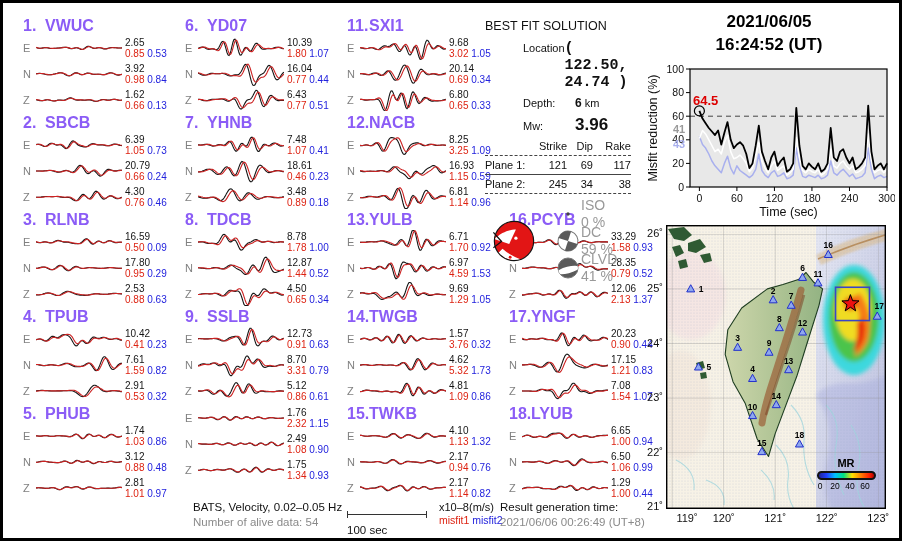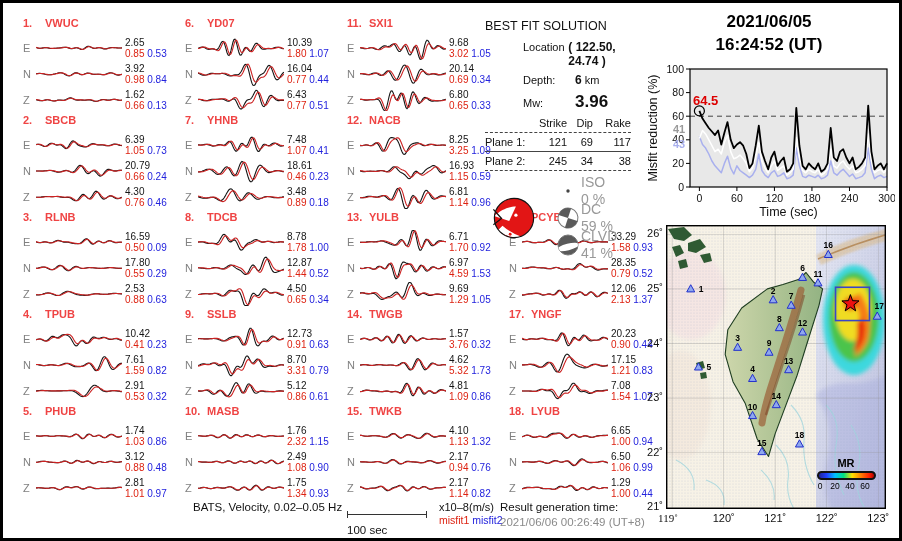--- a/index.html
+++ b/index.html
@@ -2,35 +2,35 @@
 <html><head>
 <meta charset="utf-8">
 <style>
   html,body{margin:0;padding:0;background:#fff;}
   .page{position:relative;width:902px;height:541px;background:#fff;border:3px solid #000;
         box-sizing:border-box;font-family:"Liberation Sans",sans-serif;overflow:hidden;}
   
   .stations-grid{position:absolute;left:18px;top:14px;width:616px;height:489px;
         display:grid;grid-template-columns:repeat(4,1fr);grid-template-rows:repeat(5,97px);column-gap:6px;}
   .station{padding:0 0 0 2px;}
-  .st-title{font-size:11px;font-weight:bold;color:#ef4444;height:16px;margin-bottom:2px;}
+  .st-title{font-size:16px;font-weight:bold;color:#8b5cf6;height:16px;margin-bottom:2px;}
   .st-num{display:inline-block;width:22px;}
   .comp-row{display:flex;align-items:center;height:26px;}
   .comp-label{width:13px;font-size:11px;color:#808080;}
   .wave{flex:0 0 86px;height:26px;}
   .nums{width:52px;padding-left:3px;font-size:10px;line-height:1.15;}
   .amp{color:#151515;}
   .m1{color:#dd2211;}
   .m2{color:#2222dd;}
   
   .bestfit{position:absolute;left:482px;top:16px;width:160px;height:198px;color:#111;}
   .bf-title{font-size:12.5px;font-weight:normal;margin-bottom:7px;}
   .bf-row{font-size:11px;margin-bottom:5px;display:flex;align-items:baseline;padding-left:38px;}
   .bf-label{width:52px;}
-  .bf-val{font-weight:bold;font-size:12px;}
+  .bf-val{font-weight:bold;font-size:15px;font-family:Liberation Mono, monospace;}
   .bf-depth b{font-size:12px;}
   .mw-val{font-weight:bold;font-size:17px;}
   .bf-table{display:grid;grid-template-columns:46px 36px 26px 38px;row-gap:3px;font-size:11px;margin-top:2px;}
   .bf-table .th{text-align:right;}
   .bf-table .td{text-align:right;}
   .hr{grid-column:1/-1;height:0;}
   .hr.dashed{border-top:1px dashed #444;}
   .hr.solid{border-top:1px solid #444;}
   .bf-mech{display:flex;align-items:center;margin-top:6px;}
   .mech-main{margin-left:6px;}
@@ -149,21 +149,21 @@
           </div>
         </div>
         <div class="comp-row">
           <span class="comp-label">N</span>
           <svg class="wave" viewBox="0 0 86 26">
             <path d="M0,13.3 L1,13.2 L2,13.1 L3,12.8 L4,12.5 L5,12.3 L6,12.1 L7,12.0 L8,12.0 L9,12.2 L10,12.6 L11,13.0 L12,13.6 L13,14.1 L14,14.5 L15,14.7 L16,14.8 L17,14.5 L18,14.1 L19,13.4 L20,12.6 L21,11.7 L22,11.0 L23,10.5 L24,10.3 L25,10.5 L26,11.1 L27,11.9 L28,13.0 L29,14.0 L30,14.9 L31,15.5 L32,15.7 L33,15.6 L34,15.0 L35,14.3 L36,13.4 L37,12.5 L38,11.9 L39,11.5 L40,11.4 L41,11.6 L42,12.0 L43,12.5 L44,13.0 L45,13.3 L46,13.5 L47,13.5 L48,13.4 L49,13.2 L50,13.0 L51,12.8 L52,12.6 L53,12.5 L54,12.5 L55,12.6 L56,12.7 L57,12.8 L58,12.9 L59,13.0 L60,13.1 L61,13.2 L62,13.3 L63,13.4 L64,13.4 L65,13.5 L66,13.4 L67,13.4 L68,13.3 L69,13.1 L70,13.0 L71,12.8 L72,12.6 L73,12.5 L74,12.5 L75,12.5 L76,12.6 L77,12.7 L78,12.9 L79,13.0 L80,13.2 L81,13.3 L82,13.4 L83,13.4 L84,13.4 L85,13.3 L86,13.2 " fill="none" stroke="#151515" stroke-width="1.1"></path>
             <path d="M0,13.4 L1,13.4 L2,13.3 L3,13.1 L4,12.9 L5,12.6 L6,12.4 L7,12.2 L8,12.1 L9,12.1 L10,12.3 L11,12.6 L12,13.0 L13,13.4 L14,13.9 L15,14.3 L16,14.6 L17,14.6 L18,14.4 L19,14.0 L20,13.4 L21,12.7 L22,12.0 L23,11.3 L24,10.9 L25,10.7 L26,10.8 L27,11.3 L28,12.0 L29,12.9 L30,13.7 L31,14.5 L32,15.0 L33,15.3 L34,15.1 L35,14.7 L36,14.1 L37,13.4 L38,12.7 L39,12.2 L40,11.9 L41,11.8 L42,12.0 L43,12.3 L44,12.7 L45,13.0 L46,13.3 L47,13.4 L48,13.4 L49,13.3 L50,13.1 L51,13.0 L52,12.8 L53,12.7 L54,12.6 L55,12.6 L56,12.7 L57,12.7 L58,12.8 L59,12.9 L60,13.0 L61,13.1 L62,13.2 L63,13.2 L64,13.3 L65,13.4 L66,13.4 L67,13.4 L68,13.3 L69,13.3 L70,13.1 L71,13.0 L72,12.9 L73,12.7 L74,12.6 L75,12.6 L76,12.6 L77,12.6 L78,12.7 L79,12.9 L80,13.0 L81,13.1 L82,13.2 L83,13.3 L84,13.3 L85,13.3 L86,13.2 " fill="none" stroke="#cc2222" stroke-width="1.1"></path>
           </svg>
           <div class="nums">
             <div class="amp">17.80</div>
-            <div><span class="m1">0.55</span> <span class="m2">0.29</span></div>
+            <div><span class="m1">0.95</span> <span class="m2">0.29</span></div>
           </div>
         </div>
         <div class="comp-row">
           <span class="comp-label">Z</span>
           <svg class="wave" viewBox="0 0 86 26">
             <path d="M0,13.9 L1,13.9 L2,14.0 L3,13.9 L4,13.7 L5,13.5 L6,13.3 L7,13.0 L8,12.6 L9,12.4 L10,12.1 L11,12.0 L12,11.9 L13,12.0 L14,12.2 L15,12.5 L16,12.9 L17,13.3 L18,13.7 L19,14.1 L20,14.4 L21,14.5 L22,14.5 L23,14.3 L24,13.9 L25,13.4 L26,12.7 L27,12.0 L28,11.4 L29,10.9 L30,10.5 L31,10.3 L32,10.3 L33,10.5 L34,10.8 L35,11.2 L36,11.7 L37,12.1 L38,12.6 L39,13.0 L40,13.3 L41,13.6 L42,13.8 L43,13.9 L44,14.1 L45,14.2 L46,14.3 L47,14.3 L48,14.4 L49,14.4 L50,14.4 L51,14.2 L52,14.1 L53,13.9 L54,13.7 L55,13.4 L56,13.2 L57,13.0 L58,12.8 L59,12.8 L60,12.7 L61,12.8 L62,12.8 L63,12.9 L64,13.1 L65,13.2 L66,13.3 L67,13.3 L68,13.4 L69,13.3 L70,13.3 L71,13.2 L72,13.1 L73,12.9 L74,12.8 L75,12.6 L76,12.5 L77,12.4 L78,12.4 L79,12.4 L80,12.4 L81,12.5 L82,12.6 L83,12.7 L84,12.8 L85,12.9 L86,12.9 " fill="none" stroke="#151515" stroke-width="1.1"></path>
             <path d="M0,13.5 L1,13.7 L2,13.8 L3,13.8 L4,13.8 L5,13.7 L6,13.5 L7,13.3 L8,13.1 L9,12.8 L10,12.5 L11,12.3 L12,12.1 L13,12.1 L14,12.1 L15,12.3 L16,12.5 L17,12.8 L18,13.2 L19,13.6 L20,14.0 L21,14.3 L22,14.4 L23,14.5 L24,14.3 L25,14.0 L26,13.6 L27,13.0 L28,12.4 L29,11.9 L30,11.4 L31,11.0 L32,10.8 L33,10.7 L34,10.8 L35,10.9 L36,11.2 L37,11.6 L38,11.9 L39,12.3 L40,12.6 L41,12.8 L42,13.0 L43,13.2 L44,13.4 L45,13.5 L46,13.7 L47,13.8 L48,13.9 L49,14.0 L50,14.1 L51,14.1 L52,14.0 L53,13.9 L54,13.8 L55,13.6 L56,13.4 L57,13.2 L58,13.1 L59,12.9 L60,12.9 L61,12.8 L62,12.9 L63,12.9 L64,13.0 L65,13.1 L66,13.2 L67,13.3 L68,13.3 L69,13.4 L70,13.3 L71,13.3 L72,13.2 L73,13.1 L74,13.0 L75,12.9 L76,12.8 L77,12.7 L78,12.6 L79,12.5 L80,12.5 L81,12.5 L82,12.5 L83,12.6 L84,12.7 L85,12.7 L86,12.8 " fill="none" stroke="#cc2222" stroke-width="1.1"></path>
           </svg>
           <div class="nums">
             <div class="amp">2.53</div>
@@ -381,21 +381,20 @@
             <path d="M0,12.9 L1,13.1 L2,13.1 L3,13.1 L4,13.0 L5,12.8 L6,12.5 L7,12.3 L8,12.2 L9,12.3 L10,12.7 L11,13.3 L12,14.2 L13,15.1 L14,15.8 L15,16.3 L16,16.3 L17,15.8 L18,14.9 L19,13.9 L20,13.0 L21,12.4 L22,12.2 L23,12.7 L24,13.6 L25,14.9 L26,16.2 L27,17.3 L28,18.0 L29,18.2 L30,17.8 L31,16.9 L32,15.4 L33,13.5 L34,11.3 L35,9.0 L36,6.9 L37,5.3 L38,4.6 L39,5.0 L40,6.3 L41,8.5 L42,11.0 L43,13.2 L44,14.7 L45,14.9 L46,13.9 L47,12.0 L48,9.7 L49,7.5 L50,6.1 L51,5.8 L52,6.6 L53,8.3 L54,10.4 L55,12.4 L56,14.1 L57,15.0 L58,15.3 L59,15.0 L60,14.5 L61,13.8 L62,13.4 L63,13.1 L64,13.1 L65,13.2 L66,13.5 L67,13.6 L68,13.8 L69,13.8 L70,13.8 L71,13.8 L72,13.8 L73,13.7 L74,13.7 L75,13.7 L76,13.6 L77,13.5 L78,13.3 L79,13.1 L80,13.0 L81,12.9 L82,12.9 L83,12.9 L84,13.0 L85,13.1 L86,13.2 " fill="none" stroke="#151515" stroke-width="1.1"></path>
             <path d="M0,12.7 L1,12.8 L2,12.9 L3,13.0 L4,13.0 L5,12.8 L6,12.6 L7,12.3 L8,12.0 L9,11.8 L10,11.8 L11,12.1 L12,12.6 L13,13.3 L14,14.2 L15,14.9 L16,15.5 L17,15.7 L18,15.5 L19,14.9 L20,14.1 L21,13.2 L22,12.6 L23,12.4 L24,12.7 L25,13.5 L26,14.6 L27,15.8 L28,17.0 L29,18.0 L30,18.7 L31,18.9 L32,18.6 L33,17.8 L34,16.4 L35,14.6 L36,12.5 L37,10.4 L38,8.6 L39,7.5 L40,7.2 L41,8.0 L42,9.5 L43,11.5 L44,13.4 L45,14.8 L46,15.2 L47,14.6 L48,13.1 L49,11.1 L50,9.1 L51,7.6 L52,6.9 L53,7.2 L54,8.2 L55,9.6 L56,11.2 L57,12.5 L58,13.4 L59,13.8 L60,13.8 L61,13.5 L62,13.1 L63,12.9 L64,12.7 L65,12.7 L66,12.9 L67,13.0 L68,13.2 L69,13.3 L70,13.4 L71,13.5 L72,13.5 L73,13.5 L74,13.6 L75,13.6 L76,13.6 L77,13.6 L78,13.5 L79,13.4 L80,13.3 L81,13.2 L82,13.1 L83,13.0 L84,13.1 L85,13.1 L86,13.2 " fill="none" stroke="#cc2222" stroke-width="1.1"></path>
           </svg>
           <div class="nums">
             <div class="amp">5.12</div>
             <div><span class="m1">0.86</span> <span class="m2">0.61</span></div>
           </div>
         </div>
       </div>
       <div class="station" style="grid-area: 5 / 2;">
-        <div class="st-title"><span class="st-num">10.</span><span>MASB</span></div>
         <div class="comp-row">
           <span class="comp-label">E</span>
           <svg class="wave" viewBox="0 0 86 26">
             <path d="M0,12.7 L1,12.8 L2,12.9 L3,13.0 L4,13.1 L5,13.2 L6,13.2 L7,13.2 L8,13.1 L9,12.9 L10,12.7 L11,12.5 L12,12.3 L13,12.2 L14,12.4 L15,12.7 L16,13.1 L17,13.7 L18,14.2 L19,14.6 L20,14.7 L21,14.4 L22,13.9 L23,13.1 L24,12.4 L25,11.8 L26,11.6 L27,11.9 L28,12.5 L29,13.4 L30,14.4 L31,15.0 L32,15.3 L33,15.0 L34,14.3 L35,13.4 L36,12.5 L37,11.8 L38,11.5 L39,11.7 L40,12.2 L41,12.8 L42,13.4 L43,13.7 L44,13.6 L45,13.2 L46,12.7 L47,12.1 L48,11.8 L49,11.8 L50,12.1 L51,12.5 L52,13.1 L53,13.5 L54,13.7 L55,13.6 L56,13.3 L57,12.8 L58,12.4 L59,12.1 L60,12.0 L61,12.1 L62,12.4 L63,12.8 L64,13.3 L65,13.6 L66,13.8 L67,13.8 L68,13.6 L69,13.3 L70,13.0 L71,12.7 L72,12.6 L73,12.5 L74,12.6 L75,12.8 L76,13.0 L77,13.2 L78,13.4 L79,13.4 L80,13.5 L81,13.4 L82,13.3 L83,13.2 L84,13.1 L85,13.0 L86,13.0 " fill="none" stroke="#151515" stroke-width="1.1"></path>
             <path d="M0,12.7 L1,12.8 L2,12.8 L3,12.9 L4,13.0 L5,13.1 L6,13.1 L7,13.2 L8,13.1 L9,13.0 L10,12.9 L11,12.6 L12,12.4 L13,12.3 L14,12.2 L15,12.4 L16,12.7 L17,13.2 L18,13.7 L19,14.1 L20,14.4 L21,14.4 L22,14.1 L23,13.5 L24,12.9 L25,12.3 L26,11.9 L27,11.8 L28,12.2 L29,12.8 L30,13.6 L31,14.4 L32,14.9 L33,15.0 L34,14.6 L35,14.0 L36,13.2 L37,12.5 L38,12.0 L39,11.9 L40,12.2 L41,12.7 L42,13.2 L43,13.5 L44,13.6 L45,13.5 L46,13.1 L47,12.6 L48,12.2 L49,12.0 L50,12.1 L51,12.4 L52,12.8 L53,13.2 L54,13.5 L55,13.6 L56,13.4 L57,13.1 L58,12.7 L59,12.4 L60,12.1 L61,12.1 L62,12.3 L63,12.6 L64,12.9 L65,13.3 L66,13.5 L67,13.6 L68,13.6 L69,13.4 L70,13.2 L71,12.9 L72,12.7 L73,12.6 L74,12.6 L75,12.7 L76,12.8 L77,13.0 L78,13.2 L79,13.3 L80,13.4 L81,13.4 L82,13.3 L83,13.3 L84,13.2 L85,13.1 L86,13.0 " fill="none" stroke="#cc2222" stroke-width="1.1"></path>
           </svg>
           <div class="nums">
             <div class="amp">1.76</div>
             <div><span class="m1">2.32</span> <span class="m2">1.15</span></div>
           </div>
@@ -988,30 +987,31 @@
         </g>
         <rect x="0.7" y="0.7" width="218.6" height="282.6" fill="none" stroke="#000" stroke-width="1.4"></rect>
       </svg>
     <div id="map-labels">
         <span class="maplbl latlbl" style="left: 0px; top: 8.28462px;">26˚</span>
         <span class="maplbl latlbl" style="left: 0px; top: 62.9px;">25˚</span>
         <span class="maplbl latlbl" style="left: 0px; top: 117.515px;">24˚</span>
         <span class="maplbl latlbl" style="left: 0px; top: 172.131px;">23˚</span>
         <span class="maplbl latlbl" style="left: 0px; top: 226.746px;">22˚</span>
         <span class="maplbl latlbl" style="left: 0px; top: 281.362px;">21˚</span>
-        <span class="maplbl lonlbl" style="left: 16px; top: 293px; font-family: Liberation Serif, serif;">119˚</span>
+        <span class="maplbl lonlbl" style="left: 35px; top: 293px;">119˚</span>
         <span class="maplbl lonlbl" style="left: 71.7049px; top: 293px;">120˚</span>
         <span class="maplbl lonlbl" style="left: 123.227px; top: 293px;">121˚</span>
         <span class="maplbl lonlbl" style="left: 174.749px; top: 293px;">122˚</span>
         <span class="maplbl lonlbl" style="left: 226.272px; top: 293px;">123˚</span>
       </div>
   </div>
 
   <div class="foot-bats">
     <div class="f-black">BATS, Velocity, 0.02–0.05 Hz</div>
+    <div class="f-gray">Number of alive data: 54</div>
   </div>
   <div class="foot-scale">
     <svg width="80" height="9">
       <path d="M0.5,1 V8 M0.5,4.5 H79.5 M79.5,1 V8" stroke="#333" fill="none"></path>
     </svg>
     <div class="f-black">100 sec</div>
   </div>
   <div class="foot-unit">
     <div class="f-black">x10–8(m/s)</div>
     <div>

